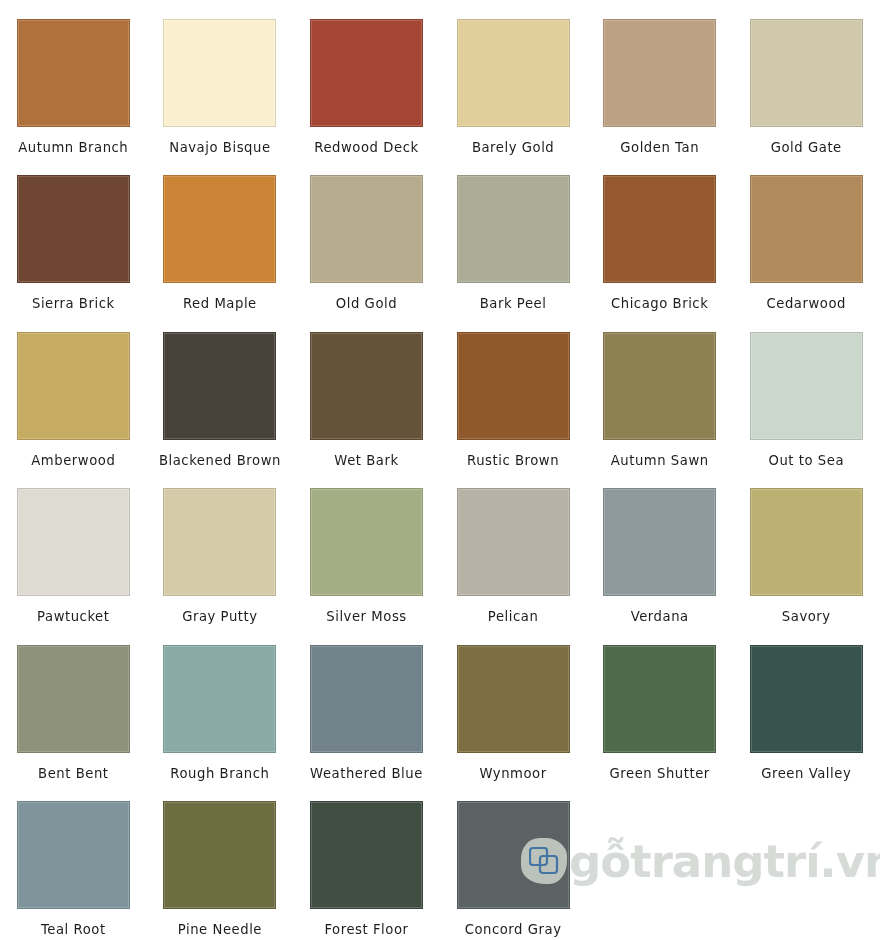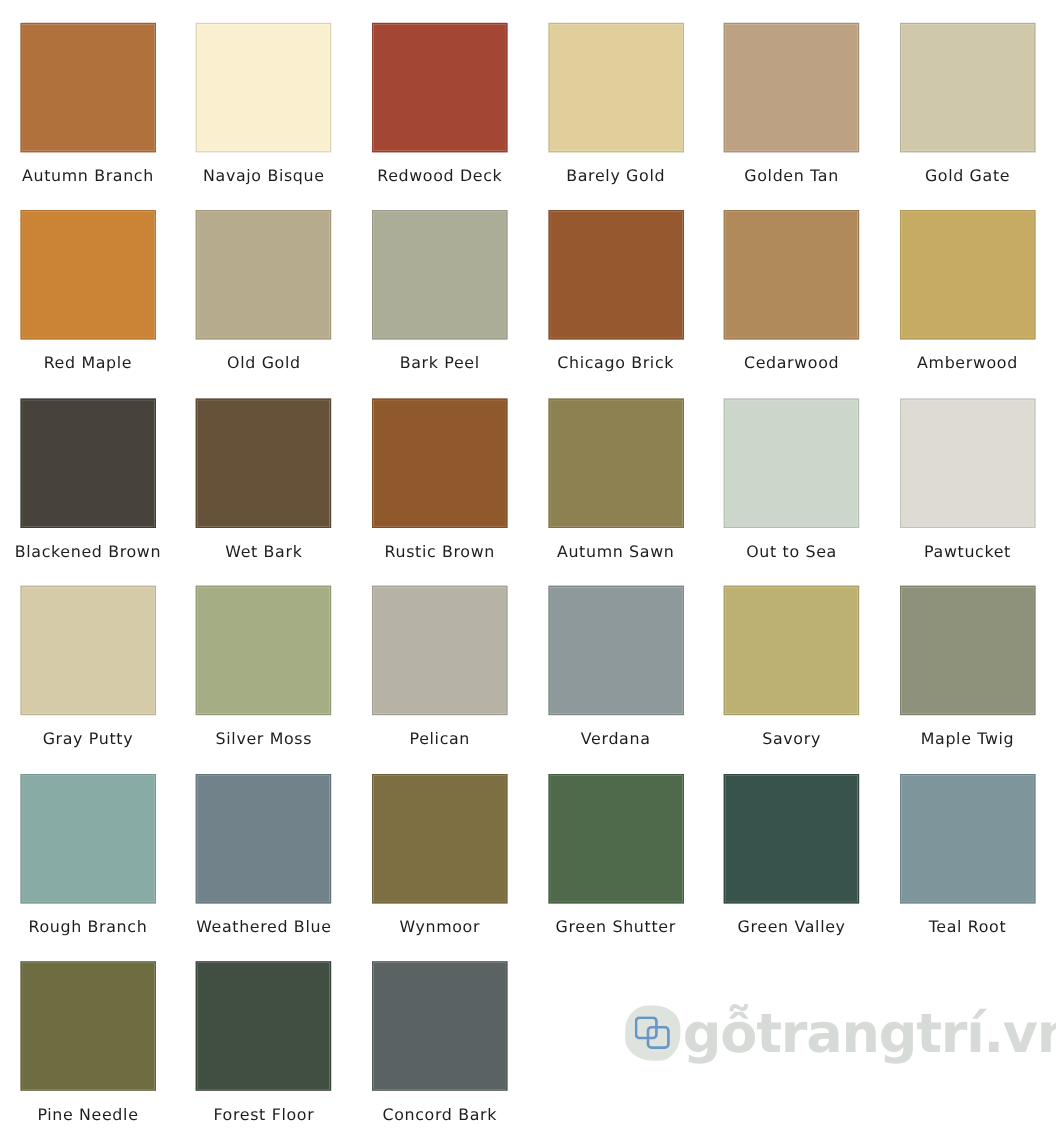--- a/index.html
+++ b/index.html
@@ -116,20 +116,24 @@
     </div>
     <div class="swatch-cell">
       <div class="swatch-chip" style="background-color: rgb(189, 161, 131);"></div>
       <div class="swatch-label">Golden Tan</div>
     </div>
     <div class="swatch-cell">
       <div class="swatch-chip" style="background-color: rgb(207, 200, 170);"></div>
       <div class="swatch-label">Gold Gate</div>
     </div>
     <div class="swatch-cell">
+      <div class="swatch-chip" style="background-color: rgb(110, 70, 49);"></div>
+      <div class="swatch-label">Sierra Brick</div>
+    </div>
+    <div class="swatch-cell">
       <div class="swatch-chip" style="background-color: rgb(203, 132, 53);"></div>
       <div class="swatch-label">Red Maple</div>
     </div>
     <div class="swatch-cell">
       <div class="swatch-chip" style="background-color: rgb(182, 171, 140);"></div>
       <div class="swatch-label">Old Gold</div>
     </div>
     <div class="swatch-cell">
       <div class="swatch-chip" style="background-color: rgb(171, 173, 150);"></div>
       <div class="swatch-label">Bark Peel</div>
@@ -185,21 +189,21 @@
     <div class="swatch-cell">
       <div class="swatch-chip" style="background-color: rgb(142, 153, 155);"></div>
       <div class="swatch-label">Verdana</div>
     </div>
     <div class="swatch-cell">
       <div class="swatch-chip" style="background-color: rgb(188, 177, 115);"></div>
       <div class="swatch-label">Savory</div>
     </div>
     <div class="swatch-cell">
       <div class="swatch-chip" style="background-color: rgb(142, 146, 122);"></div>
-      <div class="swatch-label">Maple Twig</div>
+      <div class="swatch-label">Bent Bent</div>
     </div>
     <div class="swatch-cell">
       <div class="swatch-chip" style="background-color: rgb(136, 171, 166);"></div>
       <div class="swatch-label">Rough Branch</div>
     </div>
     <div class="swatch-cell">
       <div class="swatch-chip" style="background-color: rgb(114, 130, 138);"></div>
       <div class="swatch-label">Weathered Blue</div>
     </div>
     <div class="swatch-cell">
@@ -221,21 +225,21 @@
     <div class="swatch-cell">
       <div class="swatch-chip" style="background-color: rgb(110, 109, 66);"></div>
       <div class="swatch-label">Pine Needle</div>
     </div>
     <div class="swatch-cell">
       <div class="swatch-chip" style="background-color: rgb(65, 78, 66);"></div>
       <div class="swatch-label">Forest Floor</div>
     </div>
     <div class="swatch-cell">
       <div class="swatch-chip" style="background-color: rgb(90, 98, 99);"></div>
-      <div class="swatch-label">Concord Bark</div>
+      <div class="swatch-label">Concord Gray</div>
     </div>
   </div>
 
 <div id="watermark">
   <div class="wm-logo">
     <div class="blob"></div>
     <svg width="30" height="28" viewBox="0 0 30 28">
       <rect x="1" y="1" width="17" height="17" rx="3" ry="3" fill="none" stroke="#3f7bb5" stroke-width="2.2"></rect>
       <rect x="11" y="9" width="17" height="17" rx="3" ry="3" fill="none" stroke="#3f7bb5" stroke-width="2.2"></rect>
       <rect x="11" y="9" width="17" height="17" rx="3" ry="3" fill="#d7dcd4" opacity="0.0"></rect>

